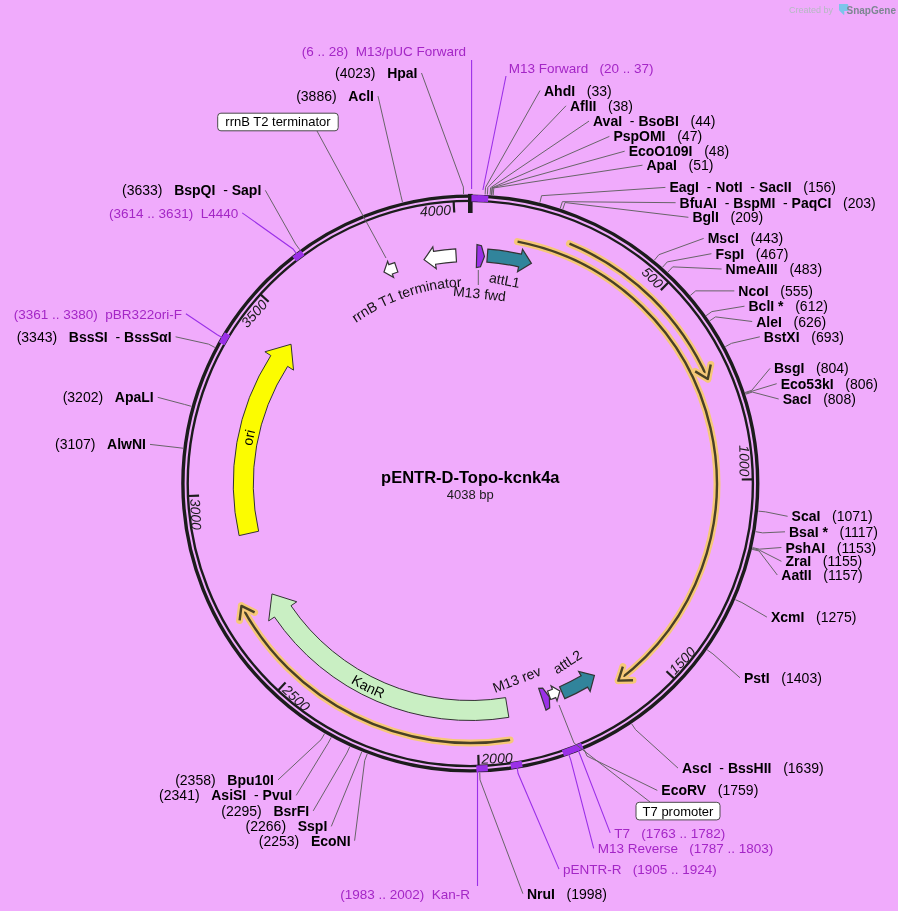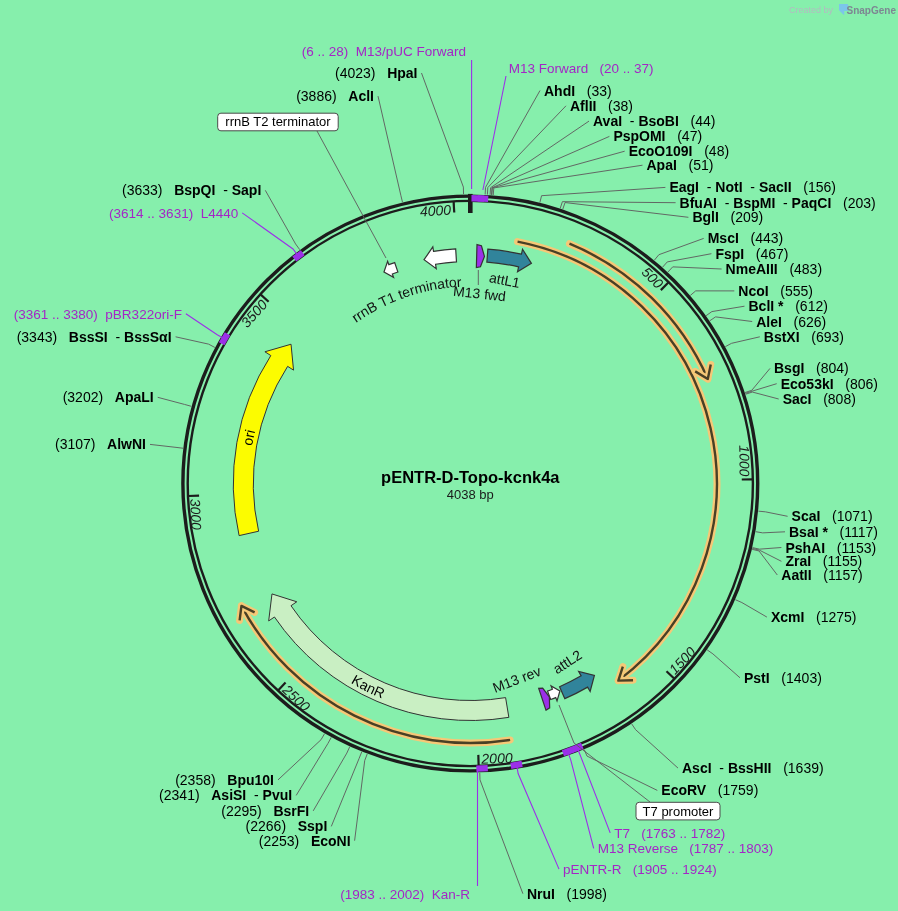--- a/index.html
+++ b/index.html
@@ -1,16 +1,16 @@
 <!DOCTYPE html>
 <html><head>
 <meta charset="utf-8">
 <style>
   html,body{margin:0;padding:0;background:#ffffff;}
-  #canvas{position:relative;width:898px;height:911px;background:#86efac;overflow:hidden;
+  #canvas{position:relative;width:898px;height:911px;background:#f0abfc;overflow:hidden;
           font-family:"Liberation Sans","DejaVu Sans",sans-serif;}
   svg text{font-family:"Liberation Sans","DejaVu Sans",sans-serif;white-space:pre;}
 </style>
 </head>
 <body>
 
 <div id="canvas">
   <svg id="map" width="898" height="911" viewBox="0 0 898 911">
       <g>
         <text x="833" y="12.5" font-size="9" fill="#b4bac1" text-anchor="end">Created by</text>

